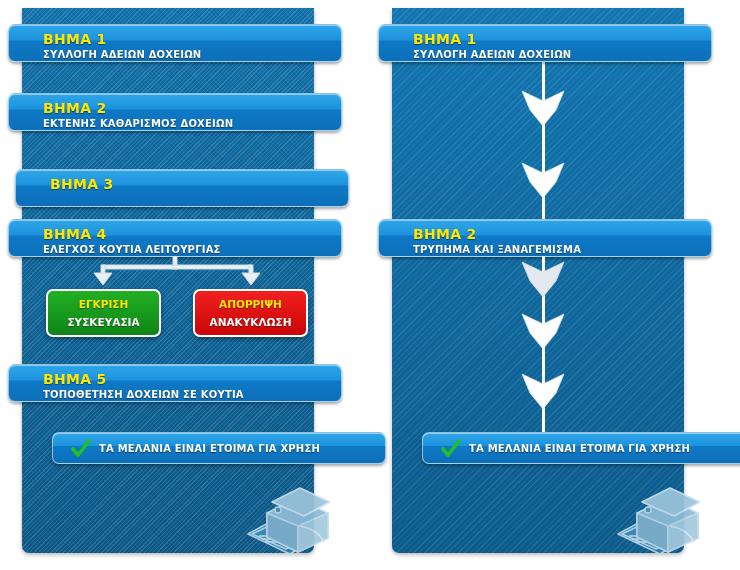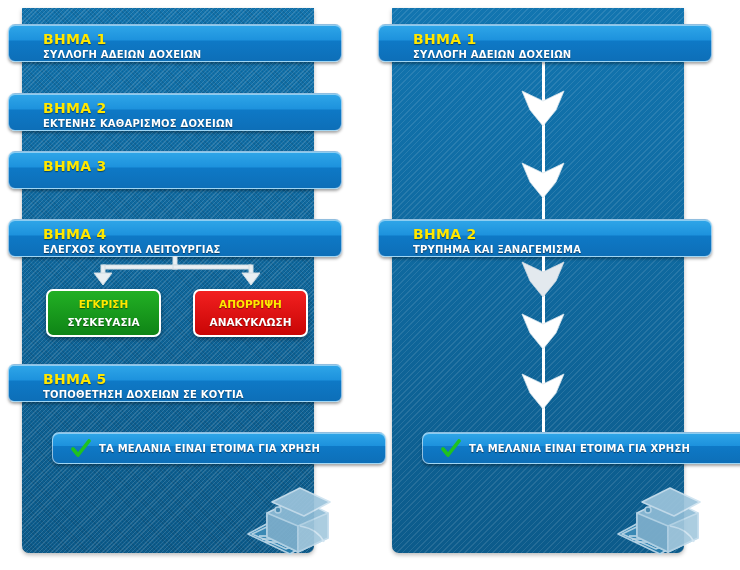--- a/index.html
+++ b/index.html
@@ -126,21 +126,21 @@
       </div>
     </div>
 
     <div class="bar two" style="top:93px;">
       <div class="txt">
         <div class="step">ΒΗΜΑ 2</div>
         <div class="title">ΕΚΤΕΝΗΣ ΚΑΘΑΡΙΣΜΟΣ ΔΟΧΕΙΩΝ</div>
       </div>
     </div>
 
-    <div class="bar two" style="top:151px;">
+    <div class="bar two" style="top:169px;margin-left:7px;">
       <div class="txt">
         <div class="step">ΒΗΜΑ 3</div>
       </div>
     </div>
 
     <div class="bar two" style="top:219px;">
       <div class="txt">
         <div class="step">ΒΗΜΑ 4</div>
         <div class="title">ΕΛΕΓΧΟΣ ΚΟΥΤΙΑ ΛΕΙΤΟΥΡΓΙΑΣ</div>
       </div>
@@ -160,21 +160,21 @@
 
     <div class="dbox green" style="left:46px;top:289px;">
       <div class="d1">ΕΓΚΡΙΣΗ</div>
       <div class="d2">ΣΥΣΚΕΥΑΣΙΑ</div>
     </div>
     <div class="dbox red" style="left:193px;top:289px;">
       <div class="d1">ΑΠΟΡΡΙΨΗ</div>
       <div class="d2">ΑΝΑΚΥΚΛΩΣΗ</div>
     </div>
 
-    <div class="bar two" style="top:364px;border-radius:6px;">
+    <div class="bar two" style="top:364px;">
       <div class="txt">
         <div class="step">ΒΗΜΑ 5</div>
         <div class="title">ΤΟΠΟΘΕΤΗΣΗ ΔΟΧΕΙΩΝ ΣΕ ΚΟΥΤΙΑ</div>
       </div>
     </div>
 
     <div class="bar one" style="top:432px;">
       <svg class="check" viewBox="0 0 20 20">
         <path d="M2 10 L7 16 L18 2" stroke="#1fc21f" stroke-width="3.6" fill="none" stroke-linecap="round" stroke-linejoin="round"></path>
       </svg>

